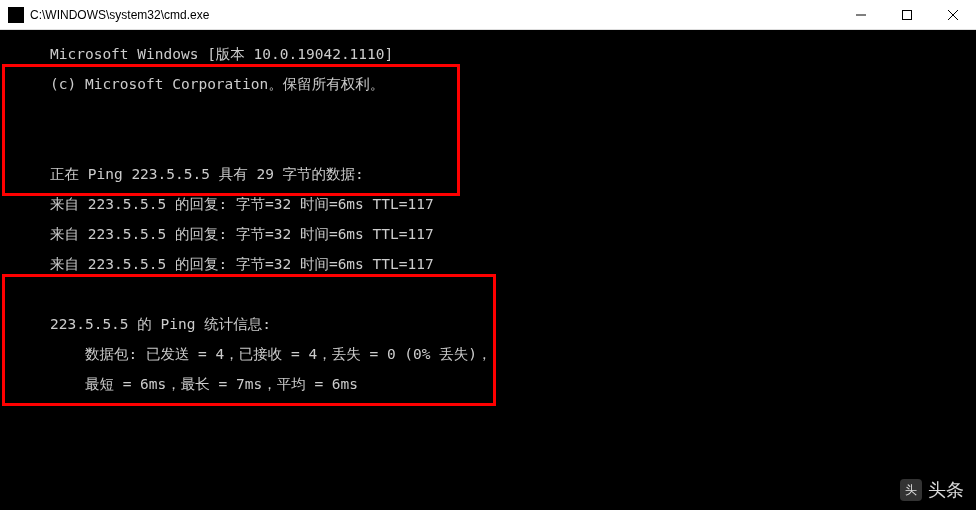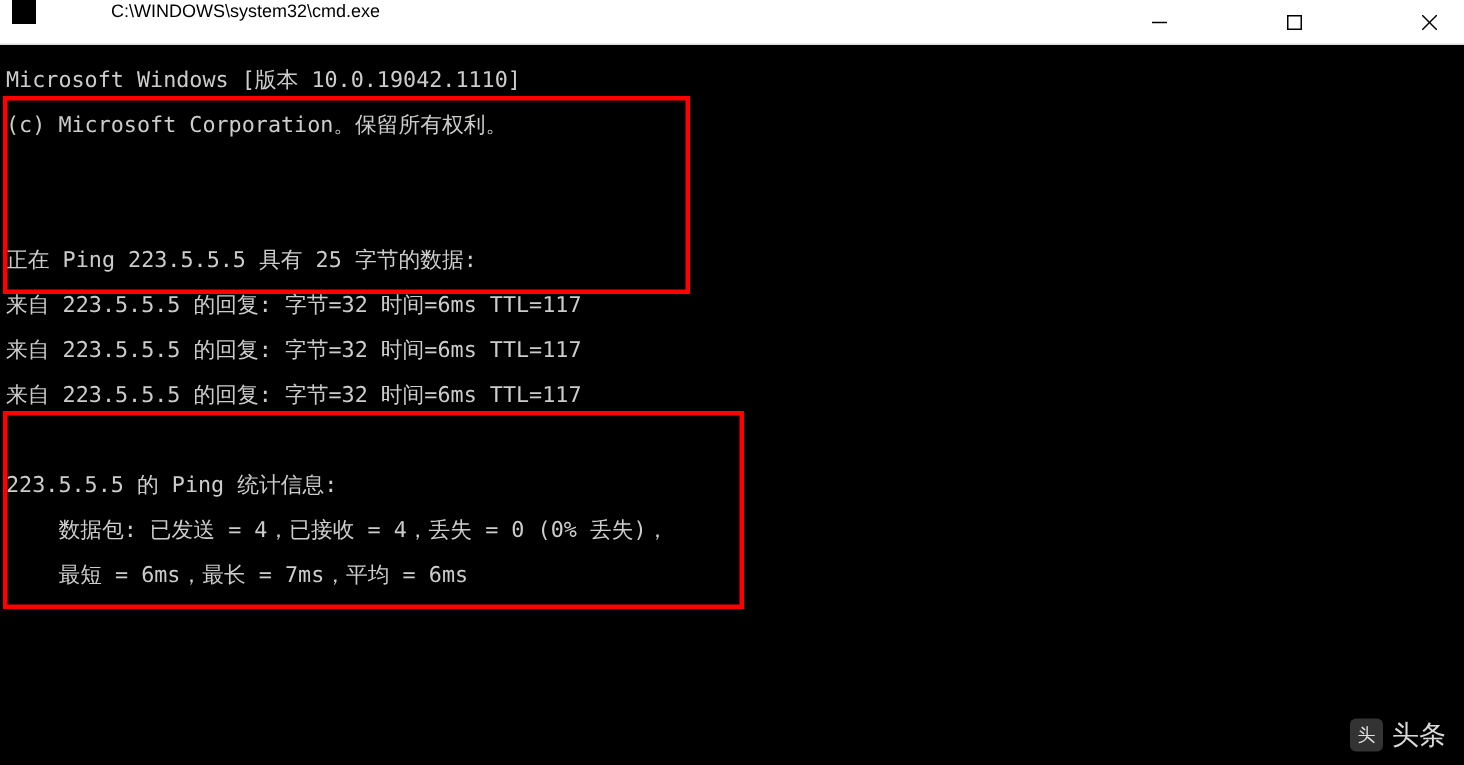--- a/index.html
+++ b/index.html
@@ -8,22 +8,22 @@
     height: 510px;
     background: #000;
     font-family: "Consolas", "SimSun", monospace;
     overflow: hidden;
     position: relative;
   }
   .titlebar {
     height: 30px;
     background: #fff;
     display: flex;
+    align-items: center;
     border-bottom: 1px solid #ddd;
-    gap: 44px;
   }
   .titlebar .icon {
     width: 16px;
     height: 16px;
     margin: 0 6px 0 8px;
     background: #000;
     display: inline-block;
   }
   .titlebar .title {
     flex: 1;
@@ -45,21 +45,21 @@
   .terminal {
     background: #000;
     color: #ccc;
     font-size: 14.5px;
     line-height: 15px;
     padding: 2px 4px;
     white-space: pre;
     letter-spacing: 0px;
     font-family: "NSimSun","SimSun","Consolas",monospace;
   }
-  .terminal .line { height: 15px; }
+  .terminal .line { height: 15px; margin-left: 46px; }
   .redbox {
     position: absolute;
     border: 3px solid #f00;
     pointer-events: none;
   }
   .watermark {
     position: absolute;
     right: 12px;
     bottom: 8px;
     color: rgba(255,255,255,0.85);
@@ -98,21 +98,21 @@
         <line x1="10" y1="0" x2="0" y2="10" stroke="#000" stroke-width="1"></line>
       </svg>
   </div>
 </div>
 
 <div class="terminal">
 <div class="line">Microsoft Windows [版本 10.0.19042.1110]</div>
 <div class="line">(c) Microsoft Corporation。保留所有权利。</div>
 <div class="line"></div>
 <div class="line"></div>
-<div class="line">正在 Ping 223.5.5.5 具有 25 字节的数据:</div>
+<div class="line">正在 Ping 223.5.5.5 具有 29 字节的数据:</div>
 <div class="line">来自 223.5.5.5 的回复: 字节=32 时间=6ms TTL=117</div>
 <div class="line">来自 223.5.5.5 的回复: 字节=32 时间=6ms TTL=117</div>
 <div class="line">来自 223.5.5.5 的回复: 字节=32 时间=6ms TTL=117</div>
 <div class="line"></div>
 <div class="line">223.5.5.5 的 Ping 统计信息:</div>
 <div class="line">    数据包: 已发送 = 4，已接收 = 4，丢失 = 0 (0% 丢失)，</div>
 <div class="line">    最短 = 6ms，最长 = 7ms，平均 = 6ms</div>
 <div class="line"></div>
 
 

